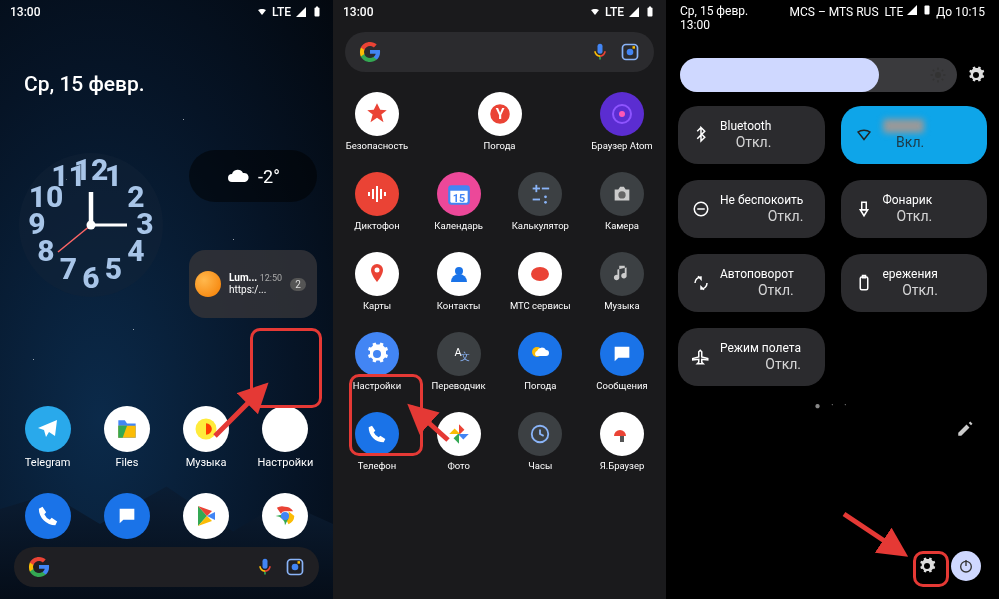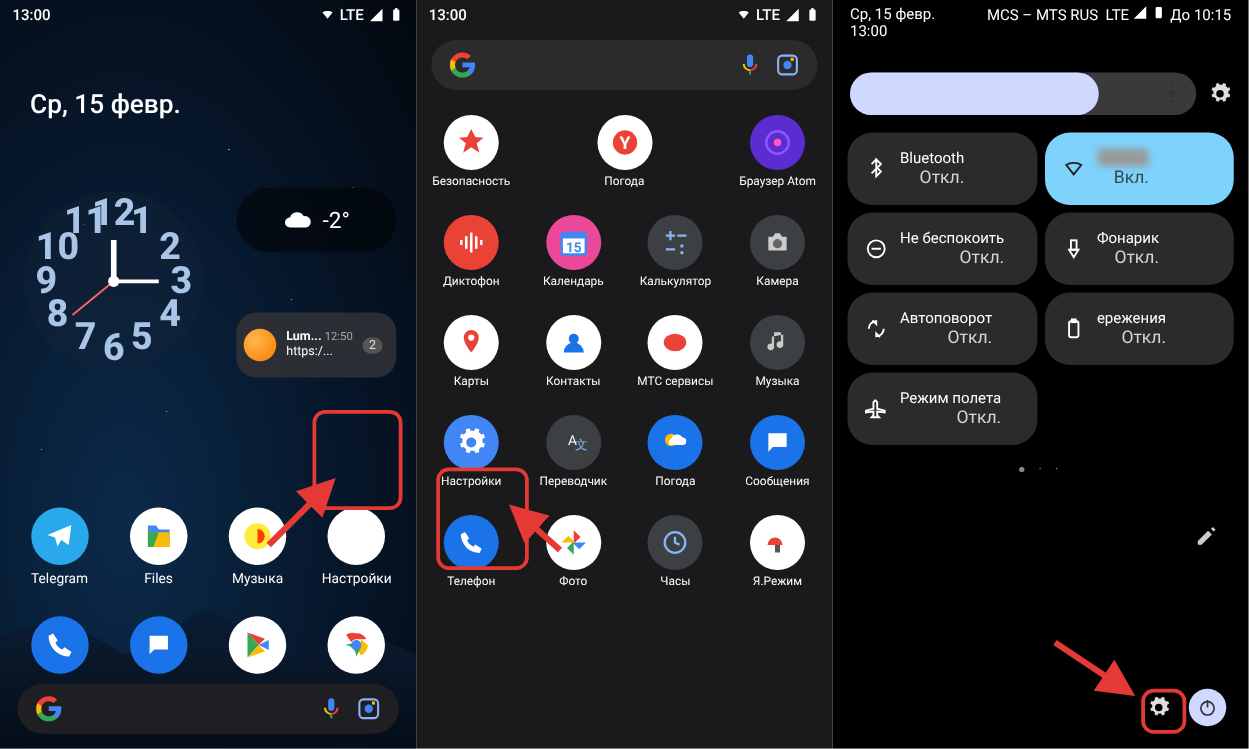--- a/index.html
+++ b/index.html
@@ -21,21 +21,21 @@
   radial-gradient(1px 1px at 85% 25%, #fff 50%, transparent 51%),
   radial-gradient(1px 1px at 40% 55%, #fff 50%, transparent 51%),
   radial-gradient(1px 1px at 55% 20%, #fff 50%, transparent 51%); opacity:.6;}
 .p1 .hills{position:absolute; bottom:0; left:0; right:0; height:150px;
   background: linear-gradient(180deg, transparent 0%, #0a1a2e 40%, #050d18 100%);
   clip-path: polygon(0 40%, 15% 30%, 30% 50%, 50% 25%, 70% 55%, 85% 35%, 100% 50%, 100% 100%, 0 100%);}
 .date-w { position:absolute; top:72px; left:24px; font-size:21px; font-weight:500;}
 .weather { position:absolute; top:150px; right:16px; width:128px; height:52px; background:rgba(0,0,0,.5); border-radius:26px; display:flex; align-items:center; justify-content:center; gap:8px; font-size:18px;}
 .cloud{width:24px;height:24px;}
 .clock { position:absolute; top:150px; left:16px; width:150px; height:150px;}
-.notif { position:absolute; top:250px; right:16px; width:128px; height:52px; background:rgba(50,50,55,.85); border-radius:16px; display:flex; align-items:center; gap:8px; padding:6px; font-size:10px;}
+.notif { position:absolute; top:250px; right:16px; width:128px; height:68px; background:rgba(50,50,55,.85); border-radius:16px; display:flex; align-items:center; gap:8px; padding:6px; font-size:10px;}
 .notif .orange{width:26px;height:26px;border-radius:50%;background:radial-gradient(circle at 35% 35%,#ffb84d,#f57c00);}
 .notif .txt{line-height:1.2;}
 .notif .time{color:#aaa; font-size:9px;}
 .notif .badge{background:#555; border-radius:8px; font-size:10px; padding:1px 5px; color:#ddd;}
 .dock-row { position:absolute; bottom:130px; left:0; right:0; display:flex; justify-content:space-around; padding:0 8px;}
 .fab-row { position:absolute; bottom:60px; left:0; right:0; display:flex; justify-content:space-around; padding:0 8px;}
 .app { width:72px; display:flex; flex-direction:column; align-items:center; gap:4px;}
 .app .ic{ width:46px; height:46px; border-radius:50%; background:#fff; display:flex; align-items:center; justify-content:center;}
 .app .lb{ font-size:11px; text-align:center; white-space:nowrap;}
 .search-pill{position:absolute; bottom:12px; left:14px; right:14px; height:40px; background:#1f1f23; border-radius:20px; display:flex; align-items:center; padding:0 14px; gap:10px;}
@@ -55,23 +55,23 @@
 .drawer-grid .app{ width:72px; height:80px;}
 
 
 .p3 { background:#000; }
 .p3 .qs-top{ padding:4px 14px; font-size:12px; display:flex; justify-content:space-between;}
 .p3 .brightness{ margin:22px 14px 0; display:flex; align-items:center; gap:10px;}
 .p3 .brightness .track{ flex:1; height:34px; border-radius:18px; background:#3a3a3d; position:relative;}
 .p3 .brightness .fill{ position:absolute; left:0; top:0; bottom:0; width:72%; background:#cfd8ff; border-radius:18px;}
 .p3 .brightness .bicn{ position:absolute; right:10px; top:50%; transform:translateY(-50%); width:18px; height:18px; color:#333;}
 .p3 .gear-sm{ width:18px; height:18px; color:#ddd;}
-.qs-tiles{ margin:14px 12px 0; display:grid; grid-template-columns:1fr 1fr; gap:6px;}
+.qs-tiles{ margin:14px 12px 0; display:grid; grid-template-columns:1fr 1fr; gap:16px;}
 .tile{ background:#2b2b2e; border-radius:20px; height:58px; display:flex; align-items:center; gap:10px; padding:0 14px;}
-.tile.active{ background:#7dd3fc; color:#222;}
+.tile.active{ background:#0ea5e9; color:#222;}
 .tile .ticn{ width:18px; height:18px; flex-shrink:0;}
 .tile .tt{ font-size:12px; line-height:1.2;}
 .tile .st{ font-size:14px; opacity:.8; display:block;text-align:right;}
 .qs-dots{ text-align:center; margin-top:14px; font-size:10px; color:#888; letter-spacing:4px;}
 .qs-edit{ position:absolute; right:25px; top:420px; width:18px;height:18px; color:#ccc;}
 .qs-bottom{ position:absolute; bottom:18px; right:18px; display:flex; gap:10px; align-items:center;}
 .qs-gear{ width:28px;height:28px; border-radius:50%; display:flex;align-items:center;justify-content:center; color:#ddd;}
 .qs-power{ width:30px;height:30px; border-radius:50%; background:#cfd8ff; display:flex;align-items:center;justify-content:center; color:#333;}
 
 
@@ -467,21 +467,21 @@
             </div>
             <span class="lb">Часы</span>
           </div>
           <div class="app">
             <div class="ic" style="background:#fff">
               <svg width="24" height="24" viewBox="0 0 24 24">
                 <path fill="#ea4335" d="M4 14a6 6 0 0112 0z"></path>
                 <rect x="10" y="14" width="4" height="6" fill="#555"></rect>
               </svg>
             </div>
-            <span class="lb">Я.Режим</span>
+            <span class="lb">Я.Браузер</span>
           </div>
         </div>
       </div>
 
   <div class="hilite" style="top:374px; left:16px; width:74px; height:82px;"></div>
   <svg class="arrow" style="top:395px; left:70px; width:50px; height:50px;" viewBox="0 0 50 50">
         <defs>
           <marker id="ah2" markerWidth="6" markerHeight="6" refX="5" refY="3" orient="auto">
             <path d="M0 0L6 3L0 6z" fill="#e53935"></path>
           </marker>

